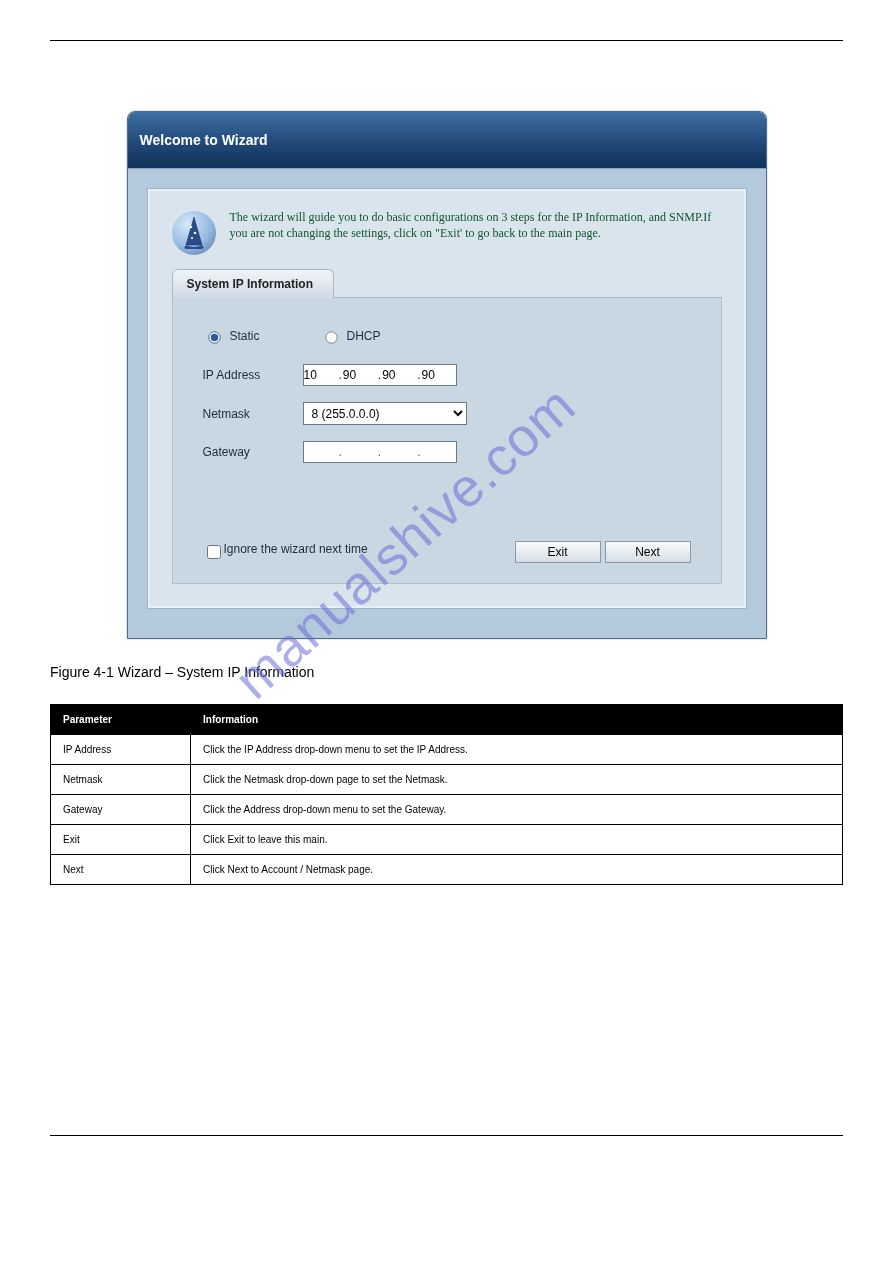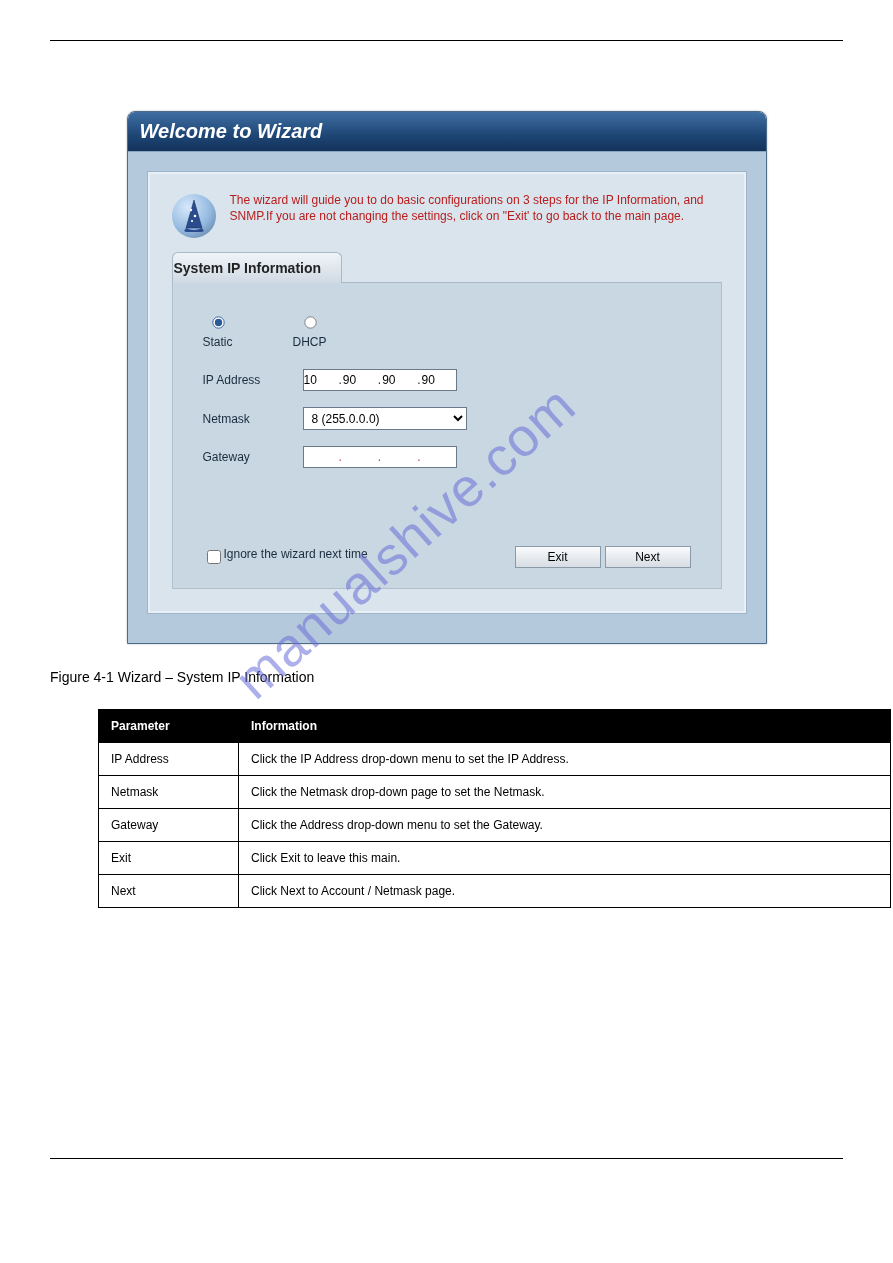--- a/index.html
+++ b/index.html
@@ -28,24 +28,23 @@
   }
   .wizard-window {
     border: 1px solid #4c6a8a;
     border-radius: 8px 8px 0 0;
     overflow: hidden;
     box-shadow: 0 0 2px rgba(0,0,0,0.3);
   }
   .wizard-title {
     background: linear-gradient(#3f6ea3, #1e4675 60%, #12325a);
     color: #fff;
-    font-style: italic;
     font-weight: bold;
-    font-size: 20px;
-    padding: 8px 12px;
+    font-size: 14px;
+    padding: 20px 12px;
   }
   .wizard-body {
     background: #b5c9dc;
     padding: 20px 20px 30px 20px;
     border-top: 1px solid #8aa4bf;
   }
   .wizard-inner {
     background: #d9e4ed;
     border: 2px solid #e8eff6;
     box-shadow: 0 0 0 1px #9fb4c8;
@@ -58,51 +57,51 @@
   }
   .wiz-icon {
     width: 44px; height: 44px;
     border-radius: 50%;
     background: radial-gradient(circle at 35% 30%, #d6e8fb, #94b9df 55%, #57749a);
     position: relative;
     flex: 0 0 auto;
     margin-top: 2px;
   }
   .wiz-icon svg { position: absolute; top: 4px; left: 10px; }
-  .intro-text { font-size: 12px; color: #b91c1c; line-height: 1.35; }
+  .intro-text { font-size: 12px; color: #14532d; line-height: 1.35; font-family: Liberation Serif, serif; }
   .intro-text p { margin: 0 0 8px 0; }
   .intro-text .step-label { font-weight: bold; }
   .tab-area { margin-top: 6px; }
   .tab {
     display: inline-block;
     background: linear-gradient(#f0f4f8, #d0dae4);
     border: 1px solid #aab9c7;
     border-bottom: none;
     border-radius: 6px 6px 0 0;
-    padding: 7px 20px 7px 1px;
-    font-size: 14px;
+    padding: 7px 20px 7px 14px;
+    font-size: 12px;
     font-weight: bold;
     color: #222;
   }
   .tab-content {
     background: #c9d7e2;
     border: 1px solid #b0bfcc;
     border-top: 1px solid #aab9c7;
     padding: 30px 30px 20px 30px;
     margin-top: -1px;
   }
   .radio-row, .form-row {
     display: flex;
     align-items: center;
     font-size: 12px;
     color: #1b2c3d;
     margin-bottom: 16px;
   }
   .radio-row { gap: 60px; margin-bottom: 20px; }
-  .radio-opt { display: flex; align-items: center; gap: 6px; flex-direction: column; }
+  .radio-opt { display: flex; align-items: center; gap: 6px; }
   .radio-opt input { accent-color: #2a5a9a; transform: scale(0.95); }
   .form-row .lbl { width: 100px; flex: 0 0 auto; }
   .ip-box {
     display: inline-flex;
     align-items: center;
     background: #fff;
     border: 1px solid #6a7a8a;
     padding: 2px 0;
     height: 22px;
   }
@@ -141,22 +140,21 @@
     cursor: pointer;
   }
   .figure-caption {
     text-align: left;
     font-size: 14px;
     margin: 12px 0 24px 0;
   }
   .desc-table {
     width: 100%;
     border-collapse: collapse;
-    font-size: 12px;
-    margin-left: 48px;
+    font-size: 10px;
   }
   .desc-table th, .desc-table td {
     border: 1px solid #000;
     padding: 9px 12px;
     text-align: left;
     vertical-align: middle;
   }
   .desc-table thead th {
     background: #000;
     color: #fff;

